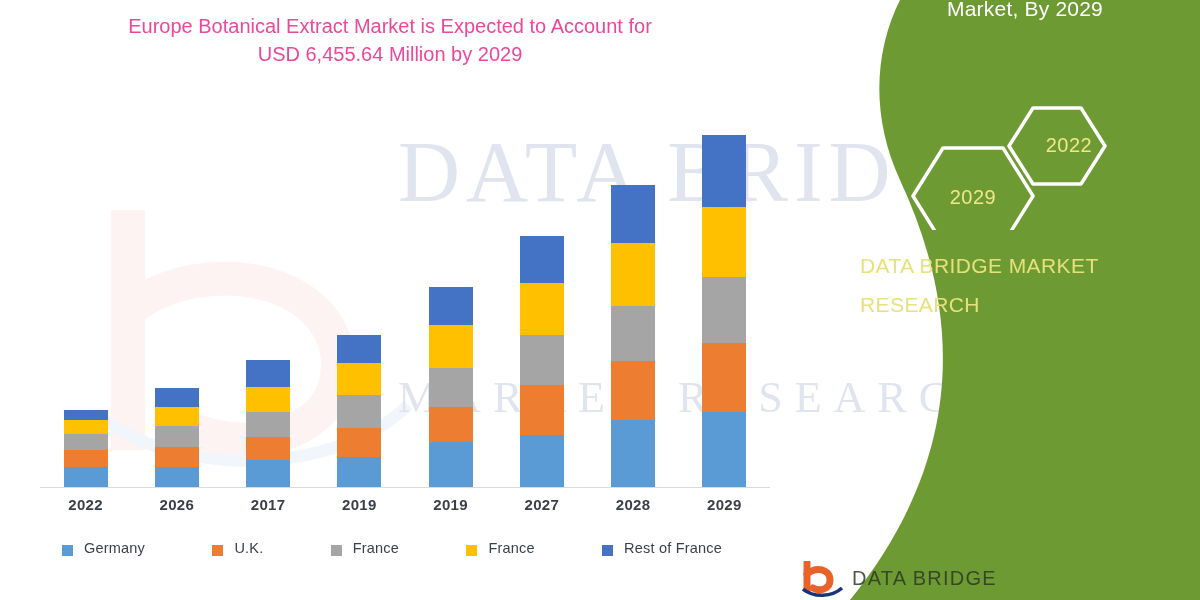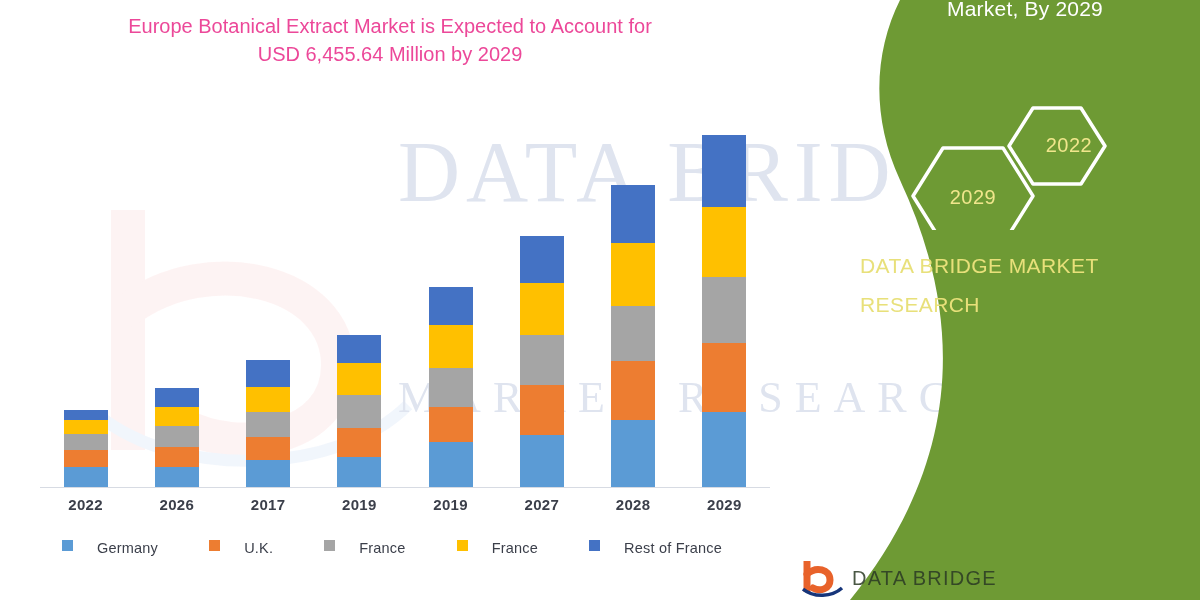--- a/index.html
+++ b/index.html
@@ -170,21 +170,21 @@
 
   .legend {
     position: absolute;
     left: 62px; top: 540px;
     width: 700px;
     display: flex;
     justify-content: space-between;
     align-items: center;
     padding-right: 40px;
   }
-  .legend-item { display: flex; align-items: flex-start; gap: 24px; }
+  .legend-item { display: flex; align-items: flex-end; gap: 11px; }
   .swatch { width: 11px; height: 11px; display: inline-block; }
   .legend-label {
     font-size: 14.5px;
     color: #3b3f4a;
     letter-spacing: .2px;
   }
 </style>
 </head>
 <body>
 

